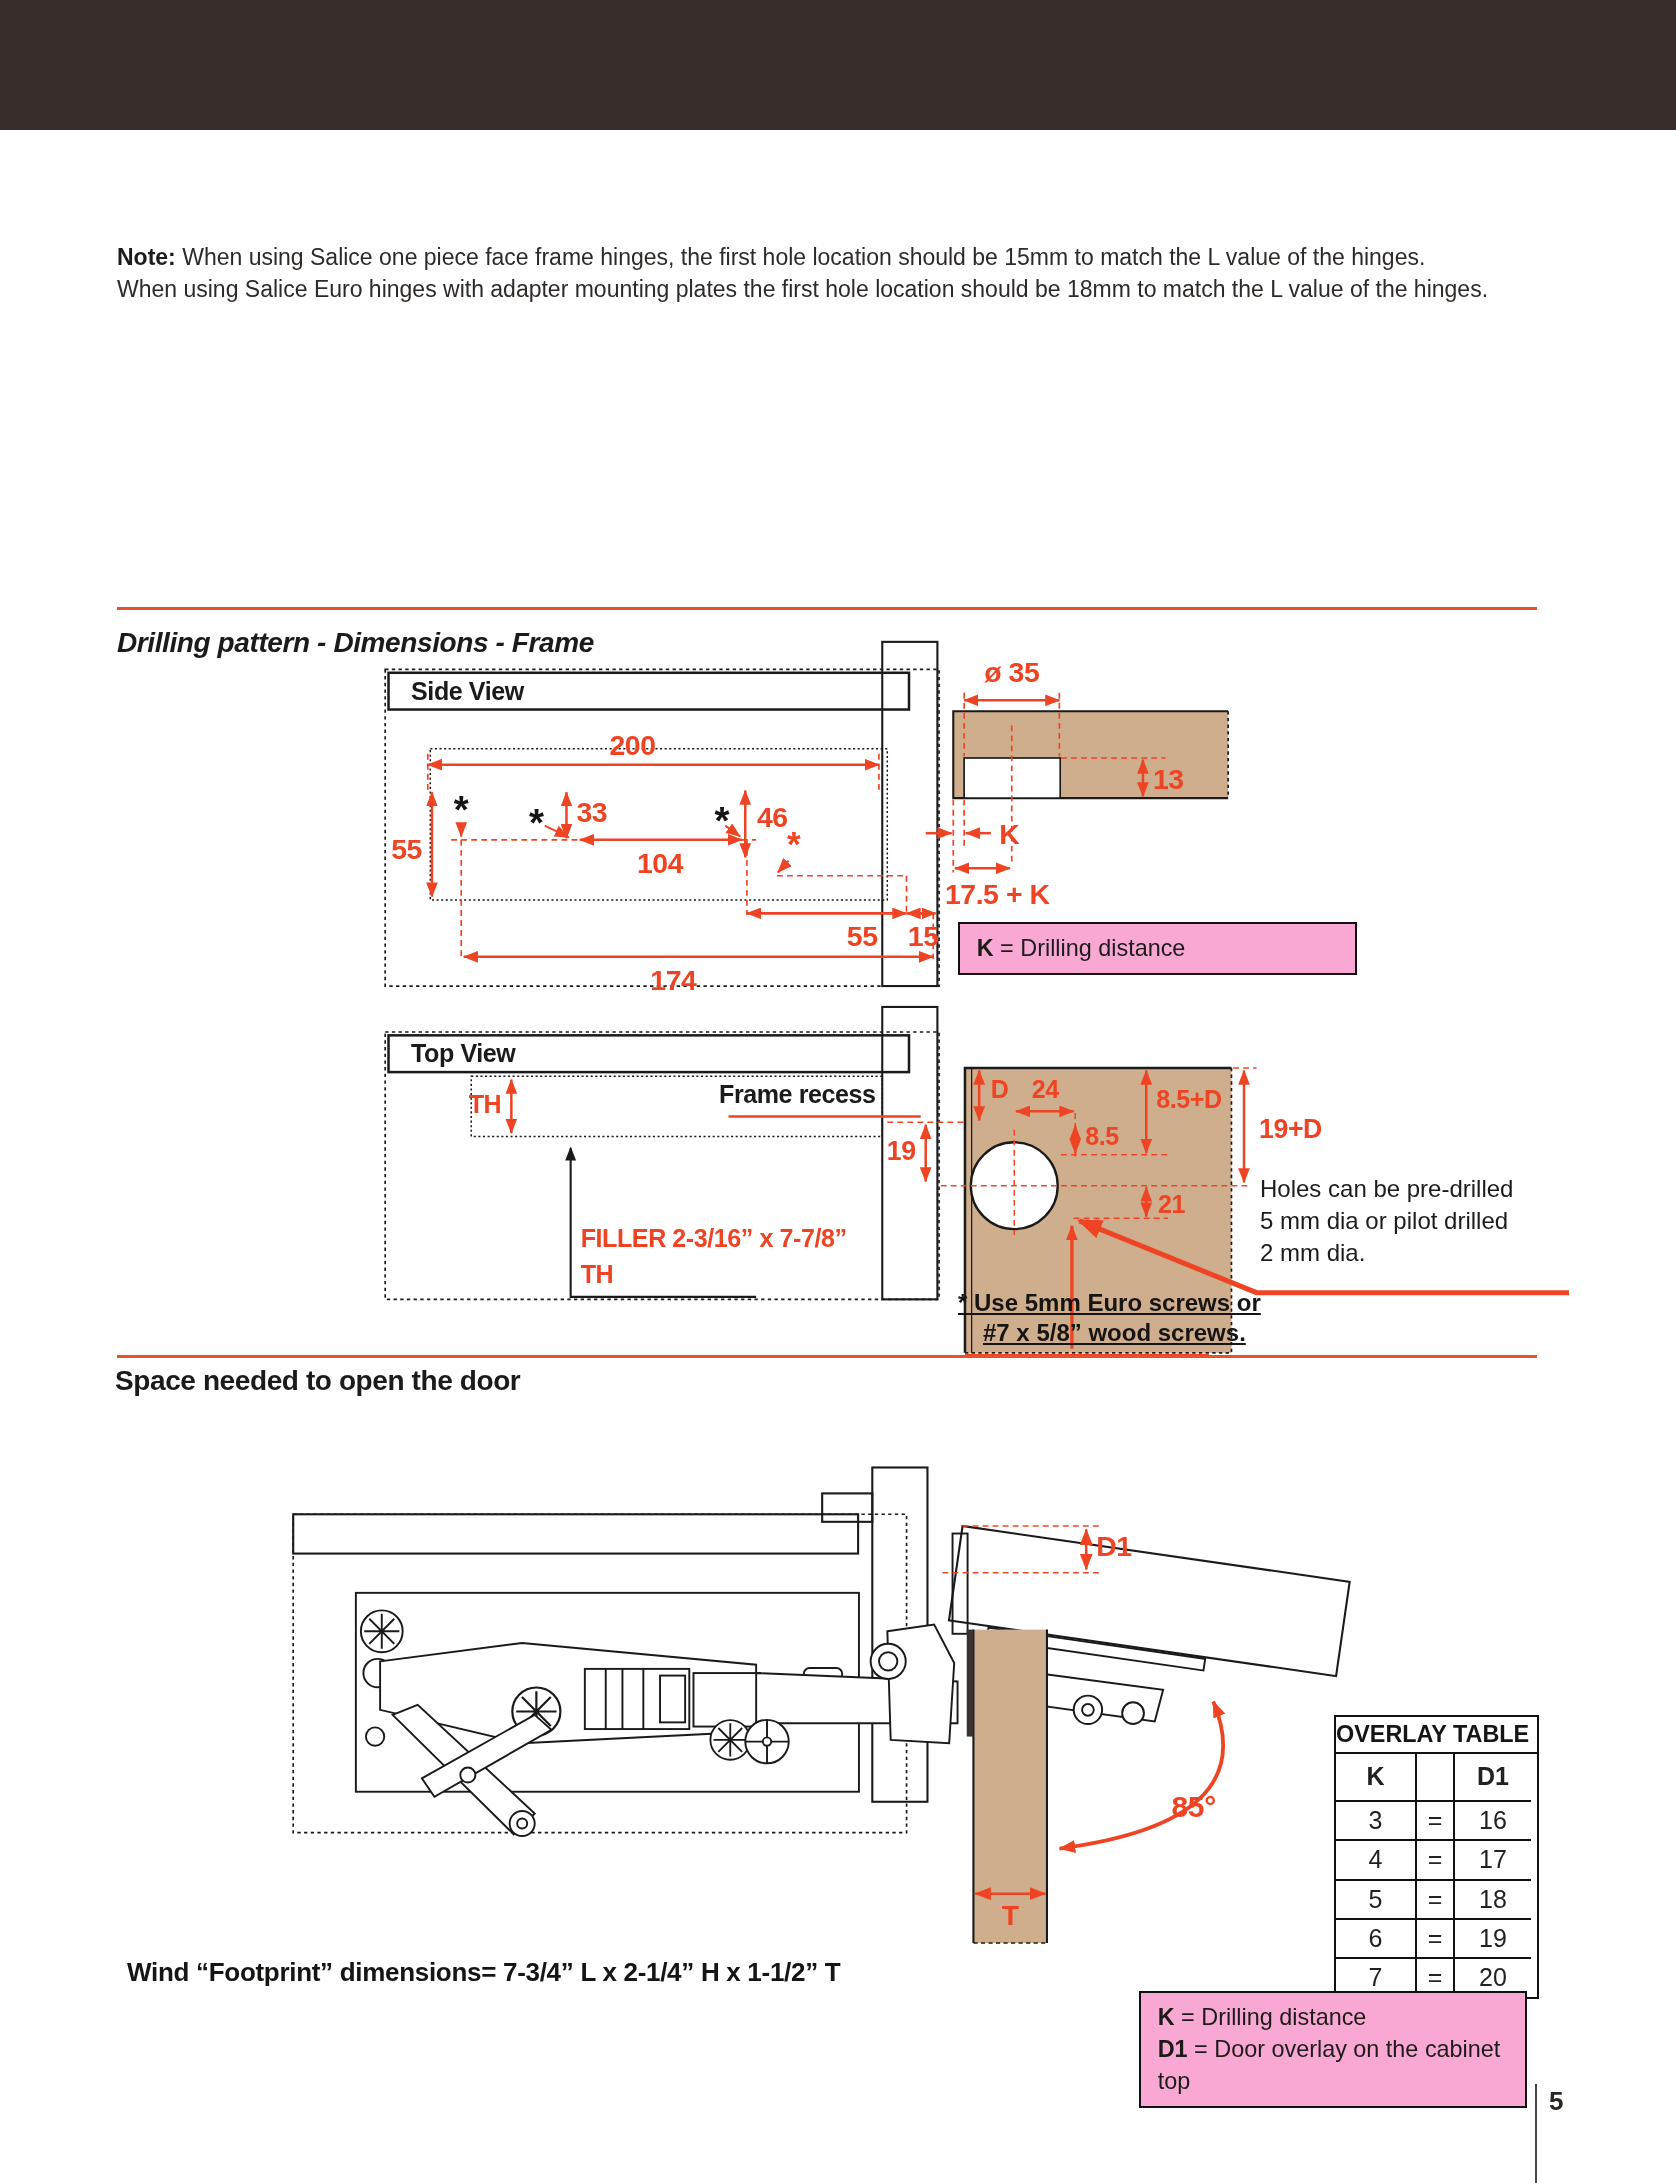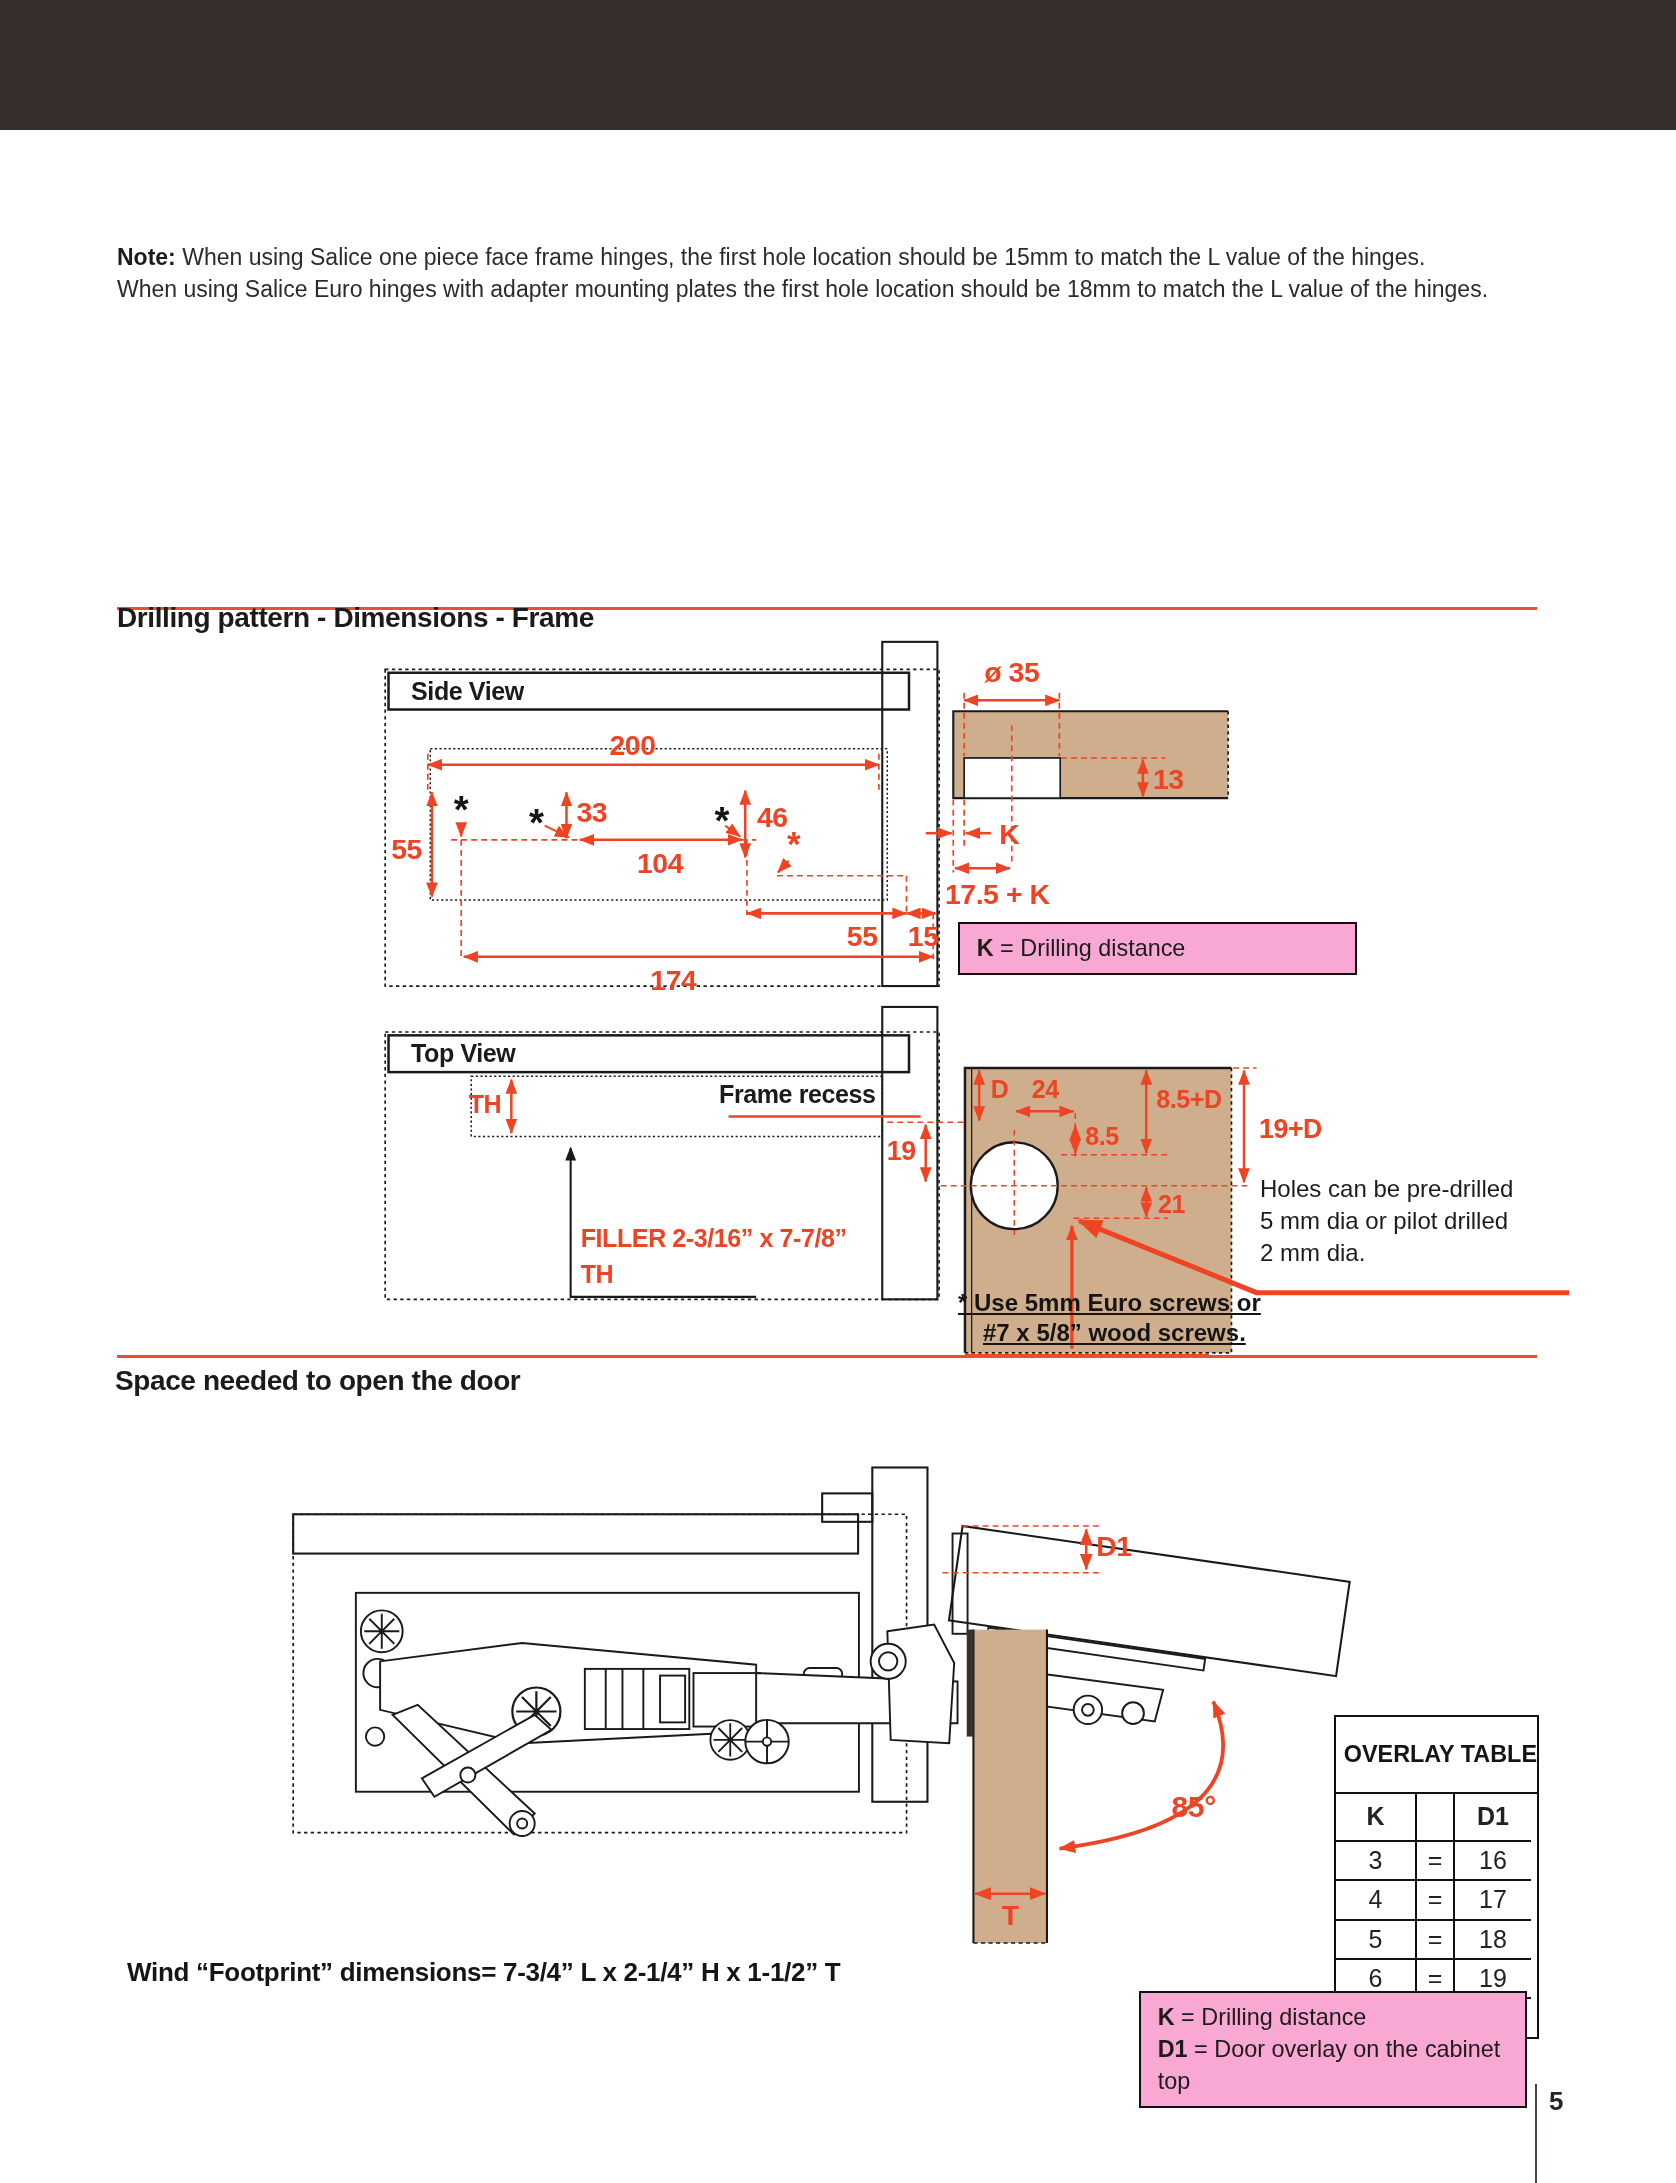--- a/index.html
+++ b/index.html
@@ -14,22 +14,22 @@
   .legendbox{border:2.5px solid #111;background:#f9a8d4;padding:8.4px 16.7px;font-size:23.4px;line-height:32px;color:#1d1b1a;}
   .legendbox b{font-weight:bold;}
   #holesnote{left:1260px;top:1173px;width:301px;font-size:24px;line-height:32px;color:#1c1c1c;}
   #screwsnote{left:958px;top:1288px;width:351px;font-weight:bold;font-size:24px;line-height:30px;color:#171514;text-decoration:underline;}
   #screwsnote .ind{padding-left:25px;}
   #footprint{left:127px;top:1957px;font-weight:bold;font-size:26px;color:#171514;letter-spacing:-0.3px;}
   #pagenum{left:1549px;top:2086px;font-weight:bold;font-size:26px;color:#2b2624;}
   #pgline{left:1535px;top:2084px;width:1.7px;height:99px;background:#4a4542;}
   
   #ot{left:1334px;top:1715px;width:201px;border:2.5px solid #111;background:#fff;}
-  #ot .title{border-bottom:2.5px solid #111;text-align:right;font-weight:bold;font-size:23.4px;
-             padding:24px 0;color:#171514;}
+  #ot .title{border-bottom:2.5px solid #111;text-align:left;font-weight:bold;font-size:23.4px;
+             padding:4px 0;color:#171514;}
   #ot .grid{display:grid;grid-template-columns:79px 38px 78px;}
   #ot .c{border-top:2.1px solid #111;border-left:2.1px solid #111;text-align:center;
          font-size:25px;padding:4.2px 0;color:#222;}
   #ot .c.f{border-left:none;}
   #ot .hd{font-weight:bold;padding:8.4px 0;}
   
   text{font-family:"Liberation Sans",sans-serif;}
   .tb30{font-size:30px;font-weight:bold;fill:#1d1b1a;letter-spacing:-0.5px;}
   .o30{font-size:30px;font-weight:bold;fill:#ee4424;letter-spacing:-0.5px;}
   .o32{font-size:32px;font-weight:bold;fill:#ee4424;letter-spacing:-0.5px;}
@@ -51,21 +51,21 @@
 <div id="page">
 
   <div id="band" class="abs"></div>
 
   <div id="note" class="abs">
     <div><b>Note:</b> <span>When using Salice one piece face frame hinges, the first hole location should be 15mm to match the L value of the hinges.</span></div>
     <div>When using Salice Euro hinges with adapter mounting plates the first hole location should be 18mm to match the L value of the hinges.</div>
   </div>
 
   <div class="abs rule" style="left:117px;top:607px;width:1420px;"></div>
-  <div class="abs h-sec" style="left:117px;top:602px;">Drilling pattern - Dimensions - Frame</div>
+  <div class="abs h-sec" style="left:117px;top:627px;font-style:italic;">Drilling pattern - Dimensions - Frame</div>
 
   <svg class="abs" style="left:359px;top:631px;" width="1237" height="731" viewBox="430 755 1480 875">
     <defs>
       <marker id="ah" markerUnits="userSpaceOnUse" markerWidth="18" markerHeight="14" viewBox="0 0 18 14" refX="17" refY="7" orient="auto-start-reverse">
           <path d="M0,0 L18,7 L0,14 z" fill="#ee4424"></path>
         </marker>
       <marker id="ahb" markerUnits="userSpaceOnUse" markerWidth="17" markerHeight="13" viewBox="0 0 18 14" refX="16" refY="7" orient="auto-start-reverse">
           <path d="M0,0 L18,7 L0,14 z" fill="#1a1a1a"></path>
         </marker>
       <marker id="ahg" markerUnits="userSpaceOnUse" markerWidth="30" markerHeight="24" viewBox="0 0 18 14" refX="16" refY="7" orient="auto-start-reverse">

